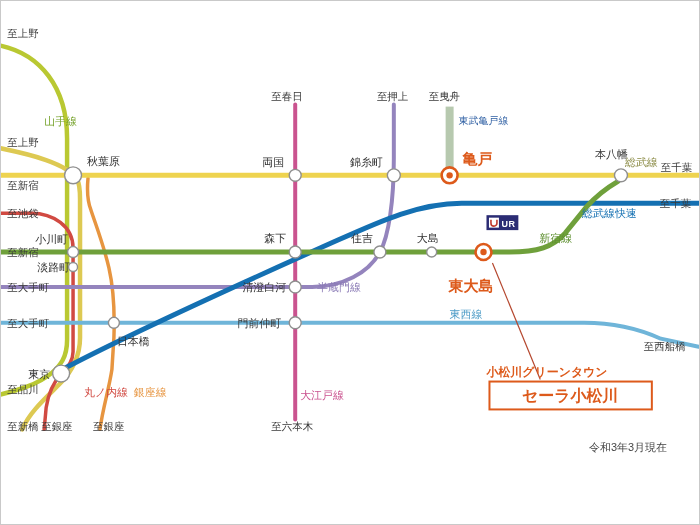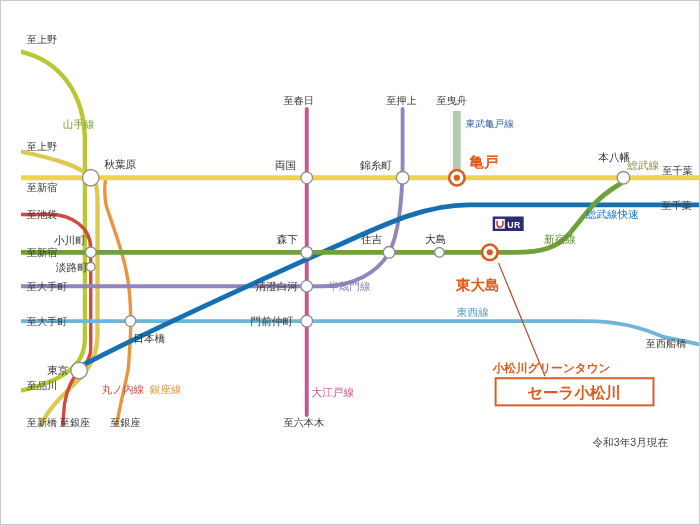--- a/index.html
+++ b/index.html
@@ -1,21 +1,20 @@
 <!DOCTYPE html>
 <html><head>
 <meta charset="utf-8">
 <style>
   html,body{margin:0;padding:0;background:#eee;}
   .map-frame{
     width:700px;height:525px;background:#ffffff;
     border:1px solid #c9c9c9;box-sizing:border-box;
     position:relative;margin:0 auto;
     font-family:"Liberation Sans","DejaVu Sans",sans-serif;
-    padding-left:20px;
   }
   svg{display:block;width:100%;height:100%;}
   text{font-family:"Liberation Sans","DejaVu Sans",sans-serif;}
   .sta-label{font-size:11px;fill:#333;}
   .dir-label{font-size:10.5px;fill:#3a3a3a;}
   .line-label{font-size:11px;}
   .line-label-sm{font-size:10px;}
   .hl-label{font-size:15px;font-weight:bold;}
   .prop-area{font-size:12px;font-weight:bold;}
   .prop-name{font-size:16px;font-weight:bold;}

